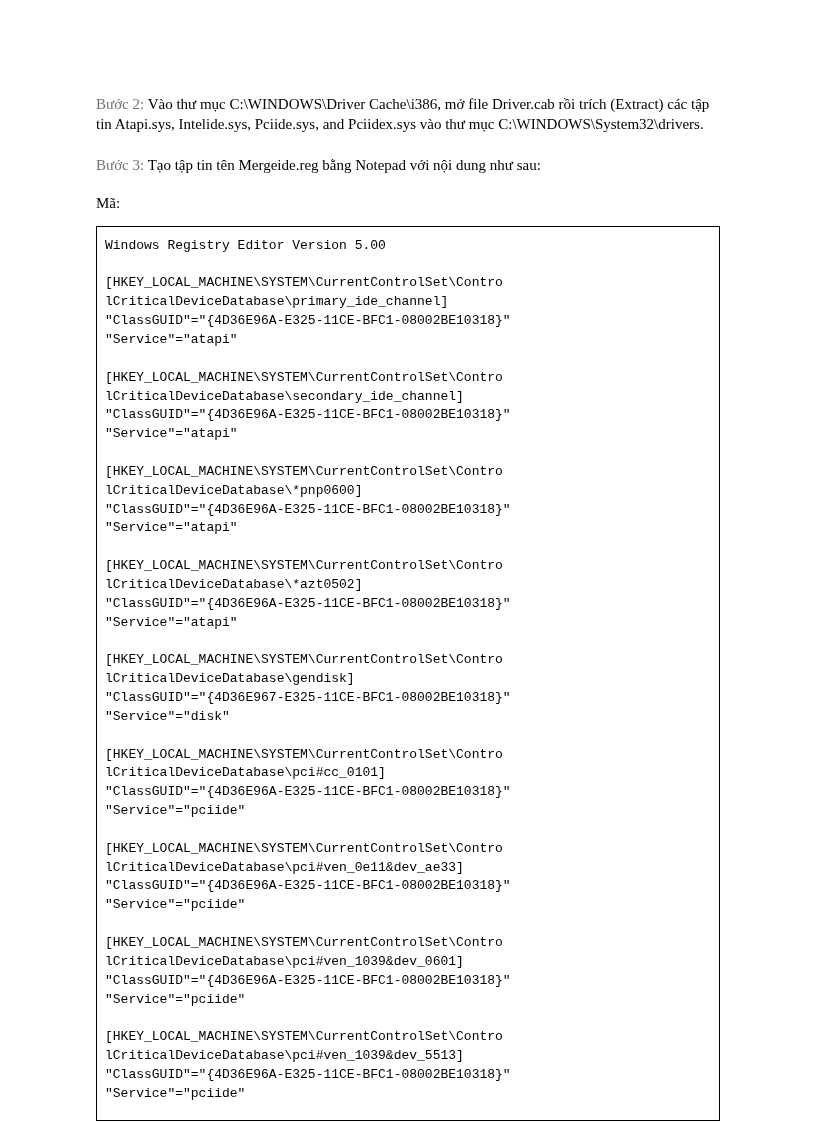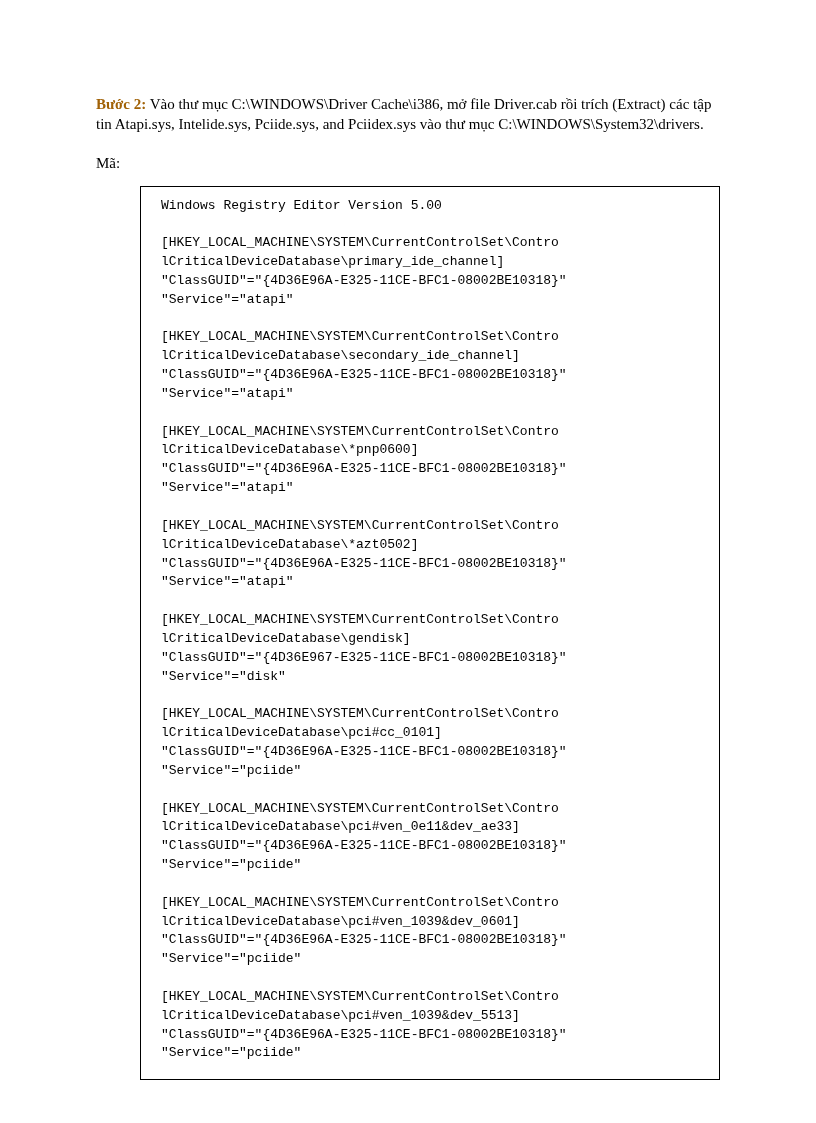--- a/index.html
+++ b/index.html
@@ -14,47 +14,49 @@
       width: 816px;
       min-height: 1123px;
       padding: 94px 96px 60px 96px;
       box-sizing: border-box;
     }
     .paragraph {
       margin: 0 0 20px 0;
       line-height: 1.35;
     }
     .step-label {
-      color: #a16207;
-      font-weight: bold;
+      color: #737373;
+      font-weight: normal;
     }
     .code-label {
       margin: 10px 0 14px 0;
       font-size: 15px;
     }
     .code-block {
       border: 1.5px solid #000000;
-      padding: 10px 12px 16px 20px;
+      padding: 10px 12px 16px 8px;
       font-family: "Courier New", Courier, monospace;
       font-size: 13px;
       line-height: 1.45;
       white-space: pre-wrap;
       word-break: break-all;
-      margin-left: 44px;
     }
   </style>
 </head>
 <body>
 
 <div class="page">
 
   <p class="paragraph">
     <span class="step-label">Bước 2:</span><span> Vào thư mục C:\WINDOWS\Driver Cache\i386, mở file Driver.cab rồi trích (Extract) các tập tin Atapi.sys, Intelide.sys, Pciide.sys, and Pciidex.sys vào thư mục C:\WINDOWS\System32\drivers.</span>
   </p>
 
+  <p class="paragraph">
+    <span class="step-label">Bước 3:</span><span> Tạo tập tin tên Mergeide.reg bằng Notepad với nội dung như sau:</span>
+  </p>
 
   <div class="code-label">Mã:</div>
 
   <div class="code-block">Windows Registry Editor Version 5.00
 
 [HKEY_LOCAL_MACHINE\SYSTEM\CurrentControlSet\Contro
 lCriticalDeviceDatabase\primary_ide_channel]
 "ClassGUID"="{4D36E96A-E325-11CE-BFC1-08002BE10318}"
 "Service"="atapi"
 

